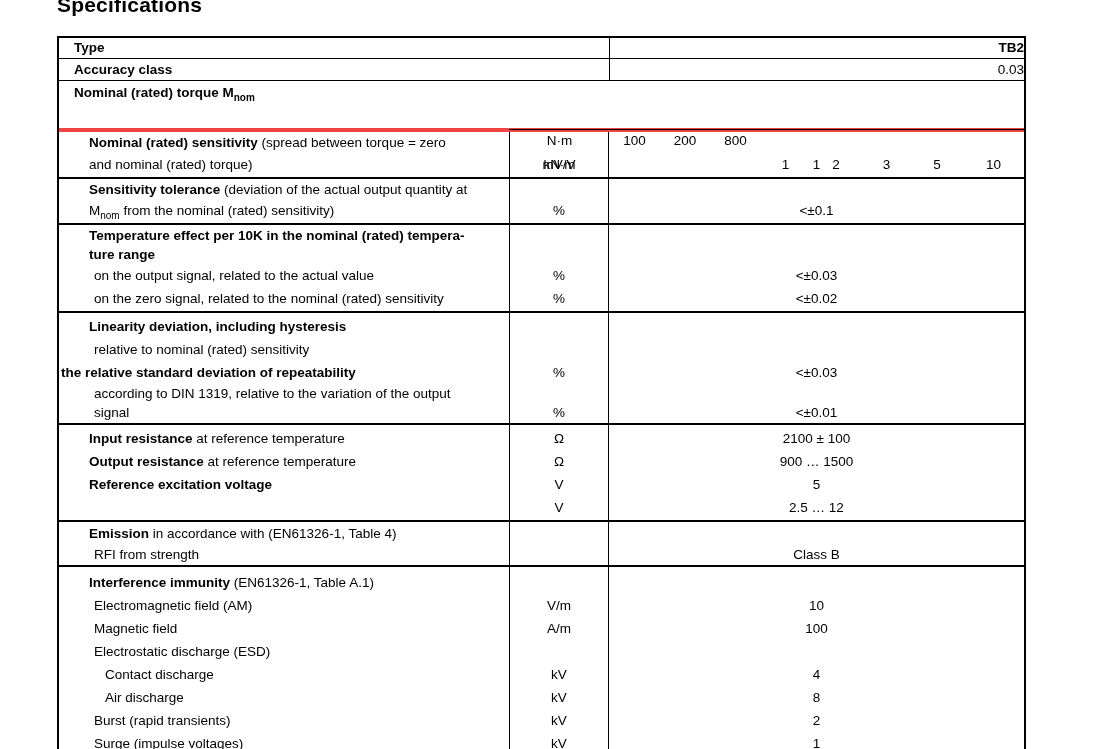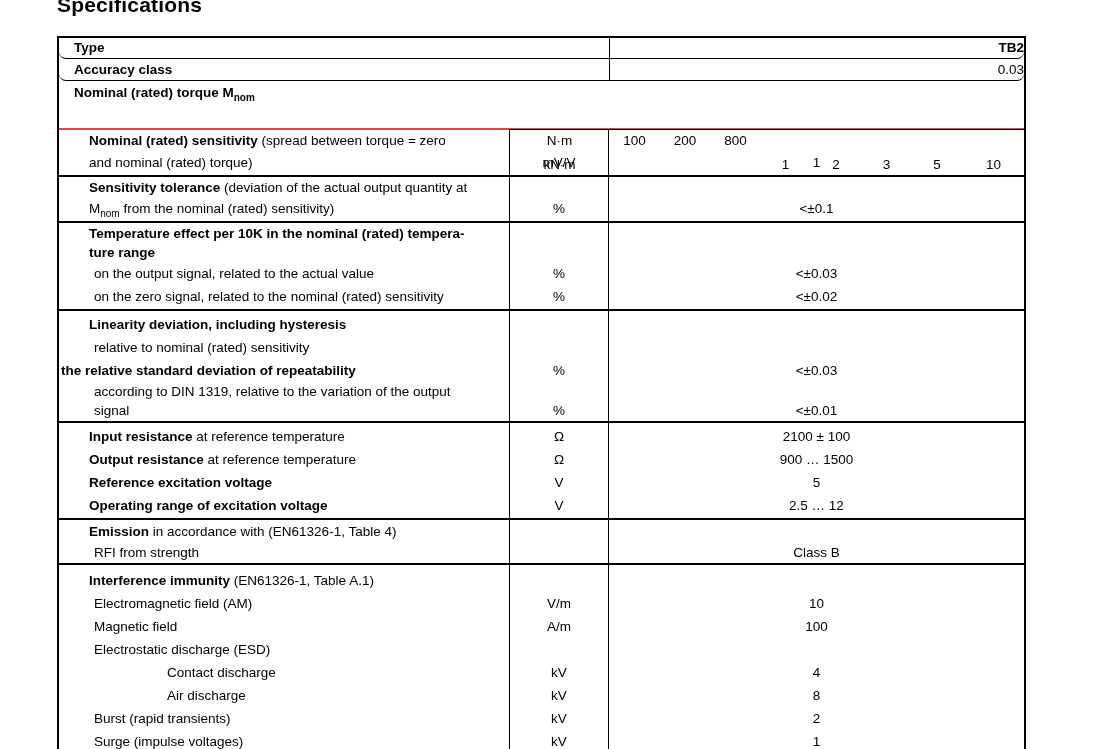--- a/index.html
+++ b/index.html
@@ -11,31 +11,31 @@
   .page-title{
     position:absolute;left:57px;top:-7px;
     font-size:21px;font-weight:bold;letter-spacing:.2px;
   }
   .spec-table{
     position:absolute;left:57px;top:36px;width:969px;
     border:2px solid #000;border-bottom:none;box-sizing:border-box;
     background:#fff;
   }
   
-  .srow{display:grid;grid-template-columns:550px 1fr;border-bottom:1px solid #000;border-radius:7px;}
+  .srow{display:grid;grid-template-columns:550px 1fr;border-bottom:1px solid #000;}
   .srow .lab{padding-left:15px;font-weight:bold;}
   .srow .val{border-left:1px solid #000;text-align:right;}
   .h20{height:20px;line-height:20px;}
   .h21{height:21px;line-height:21px;}
   
   .torque{
     display:grid;
     grid-template-columns:450px 100px 50px 51px 50px 50px 51px 50px 51px 1fr;
     grid-template-rows:23.5px 23.5px;
-    border-bottom:2px solid #ef4444;
+    border-bottom:4px solid #ef4444;
   }
   .torque .tlab{
     grid-row:1 / span 2;grid-column:1;padding-left:15px;
     font-weight:bold;line-height:23.5px;
   }
   .torque .tc{border-left:1px solid #000;text-align:center;line-height:23.5px;margin-top:48px;}
   .torque .r1{border-bottom:1px solid #000;}
   
   .block{
     display:grid;grid-template-columns:450px 100px 1fr;
@@ -44,21 +44,21 @@
   .bl,.bu,.bv{padding-top:2px;padding-bottom:1px;}
   .bu{border-left:1px solid #000;border-right:1px solid #000;text-align:center;}
   .bv{text-align:center;}
   .tl{height:23px;line-height:23px;white-space:nowrap;}
   .t185{height:18.5px;line-height:18.5px;white-space:nowrap;}
   .t19{height:19px;line-height:19px;white-space:nowrap;}
   .t205{height:20.5px;line-height:20.5px;white-space:nowrap;}
   .bl .tl,.bl .t185,.bl .t19,.bl .t205{padding-left:30px;}
   .bl .in0{padding-left:2px;}
   .bl .in1{padding-left:35px;}
-  .bl .in2{padding-left:68px;margin-left:40px;}
+  .bl .in2{padding-left:46px;}
   b{font-weight:bold;}
   sub{font-size:10px;line-height:0;}
   .bsub{font-weight:bold;}
 </style>
 </head>
 <body>
 
 <div class="page-title">Specifications</div>
 
 <div class="spec-table">
@@ -168,21 +168,20 @@
       <div class="t19"></div>
       <div class="t19">&lt;±0.01</div>
     </div>
   </div>
 
   <div class="block">
     <div class="bl">
       <div class="tl"><b>Input resistance</b><span> at reference temperature</span></div>
       <div class="tl"><b>Output resistance</b><span> at reference temperature</span></div>
       <div class="tl"><b>Reference excitation voltage</b></div>
-      <div class="tl"><b>Operating range of excitation voltage</b></div>
     </div>
     <div class="bu">
       <div class="tl">Ω</div>
       <div class="tl">Ω</div>
       <div class="tl">V</div>
       <div class="tl">V</div>
     </div>
     <div class="bv">
       <div class="tl">2100 ± 100</div>
       <div class="tl">900 … 1500</div>

